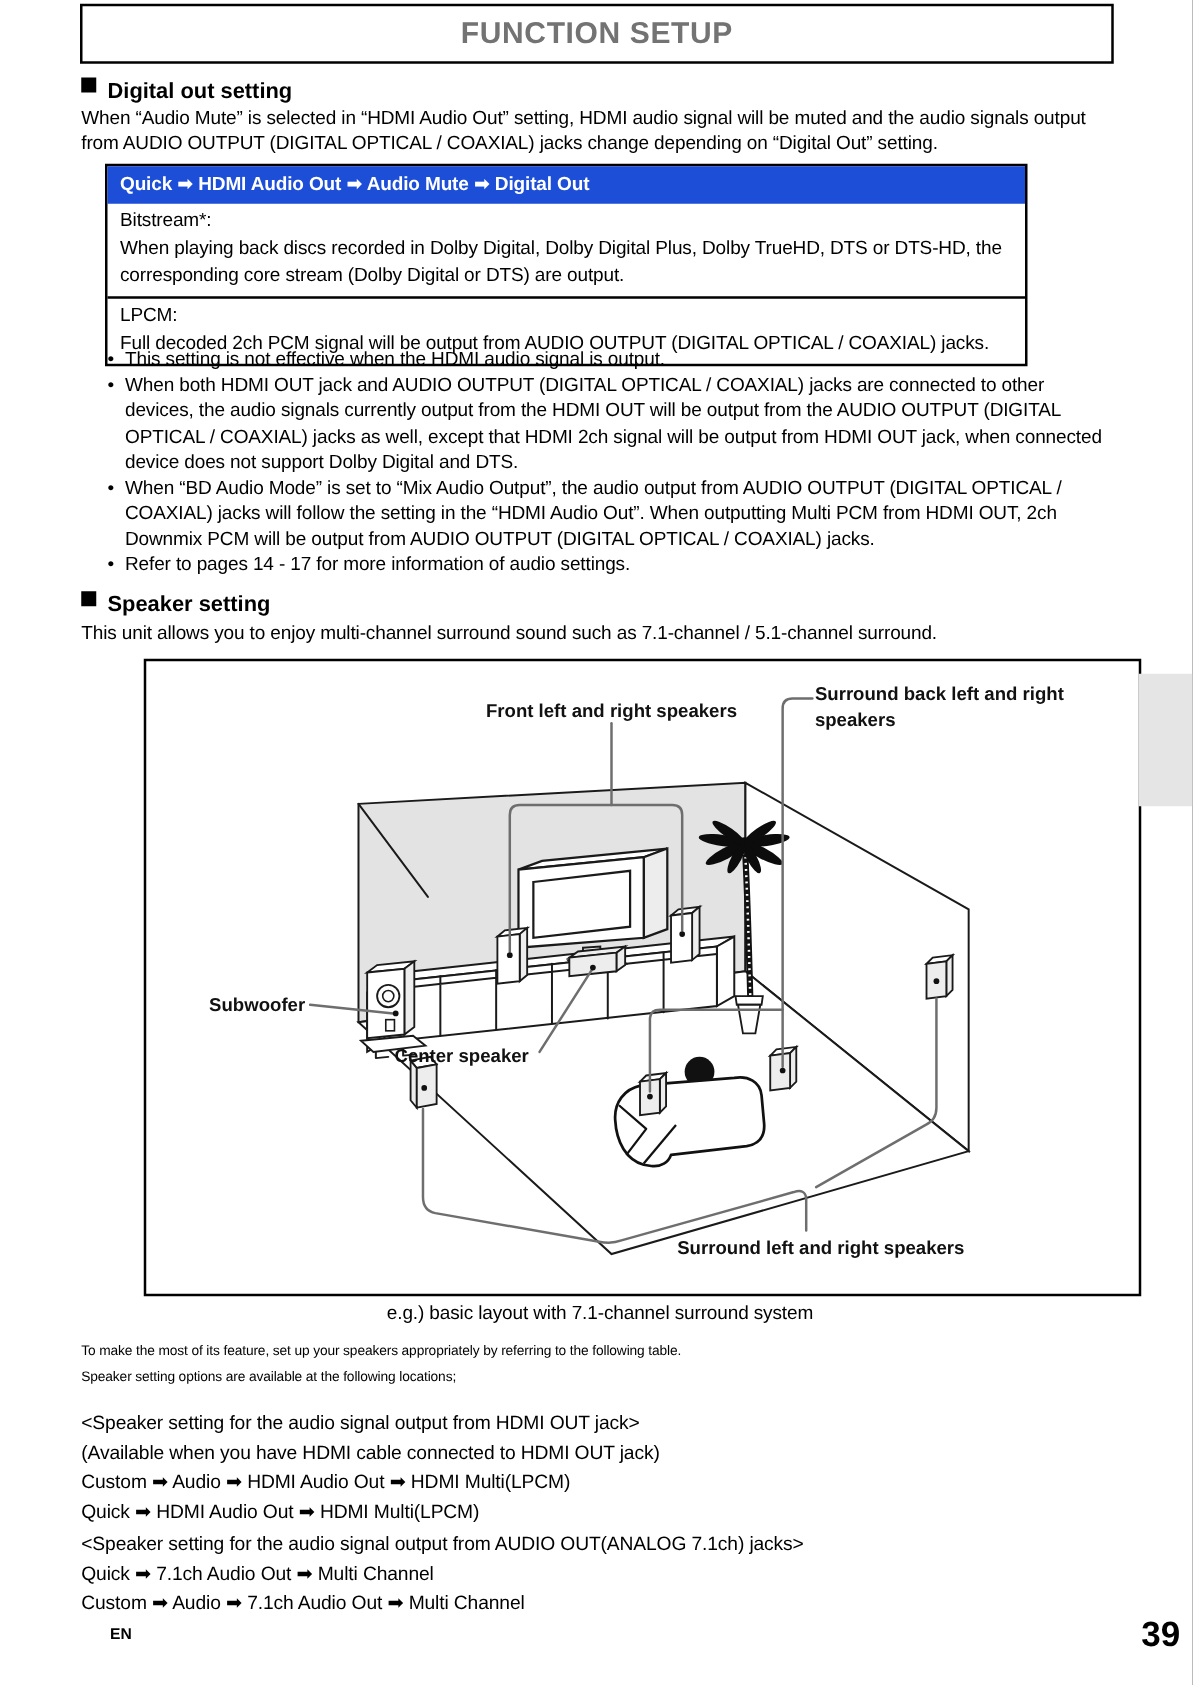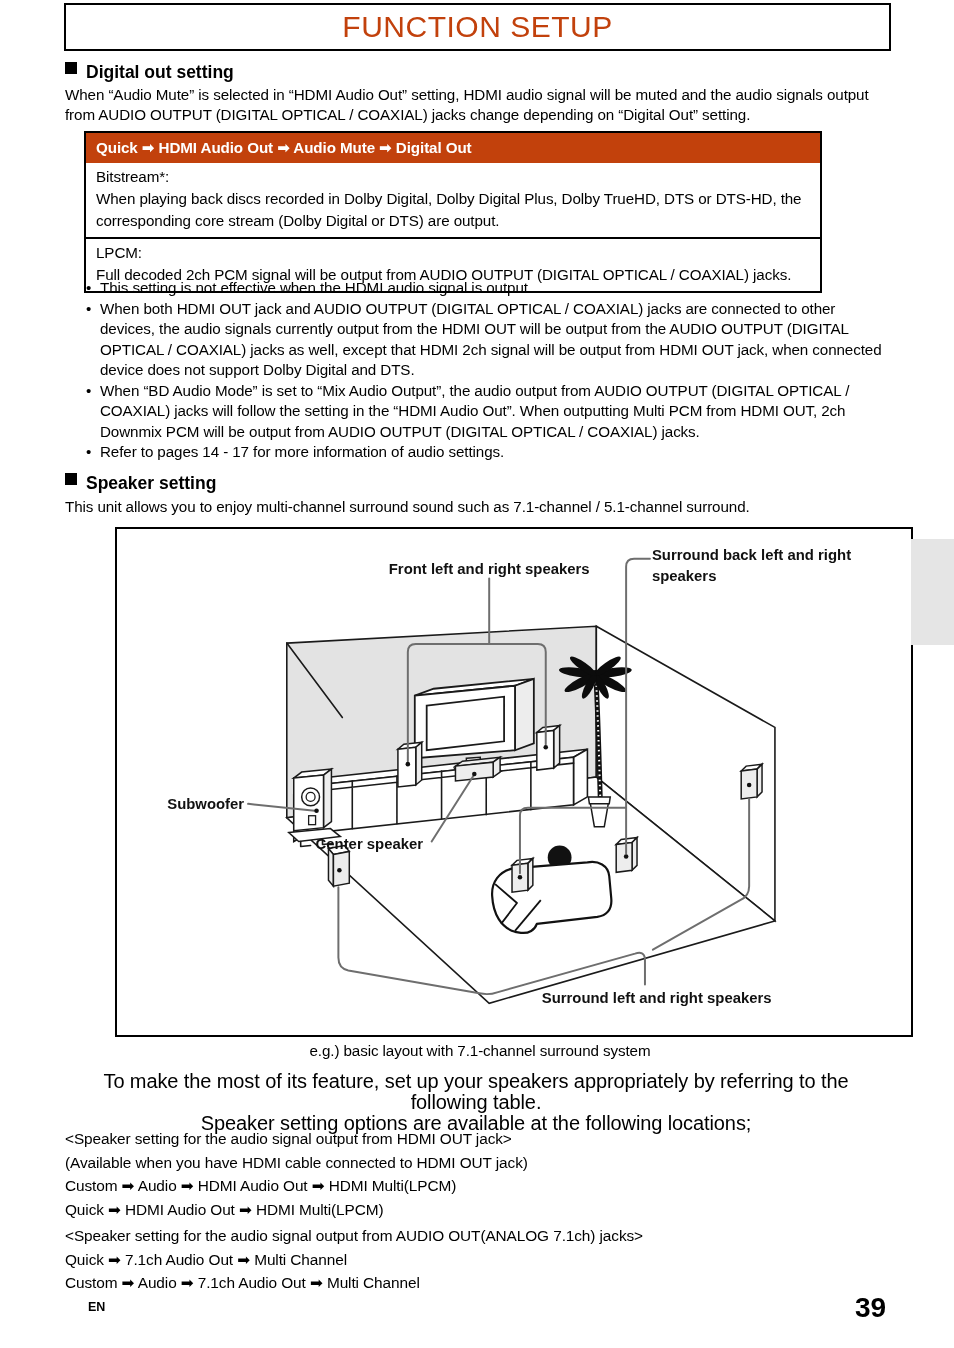--- a/index.html
+++ b/index.html
@@ -6,55 +6,55 @@
   .page{
     position:relative;width:954px;height:1348px;background:#ffffff;
     font-family:"Liberation Sans","DejaVu Sans",sans-serif;color:#000;
     overflow:hidden;margin:0 auto;
   }
   .title-box{
     position:absolute;left:64px;top:3px;width:823px;height:44px;
     border:2px solid #000;display:flex;align-items:center;justify-content:center;
   }
   .title-box h1{
-    margin:0;font-size:30px;font-weight:normal;color:#c2410c;letter-spacing:0.5px;
+    margin:0;font-size:24px;font-weight:bold;color:#737373;letter-spacing:0.5px;
   }
   .section-head{
     position:absolute;left:65px;display:flex;align-items:flex-start;gap:9px;
     font-size:17.5px;font-weight:bold;
   }
   .sq{width:12px;height:12px;background:#000;display:inline-block;flex:0 0 auto;}
   .body-text{
     position:absolute;left:65px;width:822px;font-size:15.2px;line-height:20px;
     letter-spacing:-0.1px;
   }
   .dg-table{
     position:absolute;left:84px;top:131px;width:734px;border:2px solid #000;
     font-size:15.2px;letter-spacing:-0.1px;
   }
   .dg-table .hdr{
-    background:#c2410c;color:#fff;font-weight:bold;padding:5px 10px 6px 10px;line-height:19px;
+    background:#1d4ed8;color:#fff;font-weight:bold;padding:5px 10px 6px 10px;line-height:19px;
   }
   .dg-table .row{padding:3px 10px 5px 10px;line-height:22px;}
   .dg-table .row + .row{border-top:2px solid #000;}
   .bullets{position:absolute;left:86px;top:278px;width:804px;font-size:15.2px;
     line-height:20.5px;letter-spacing:-0.1px;}
   .bullets .li{display:flex;}
   .bullets .b{flex:0 0 14px;}
   .diagram{
     position:absolute;left:115px;top:527px;width:798px;height:510px;
     border:2px solid #000;box-sizing:border-box;
   }
   .diagram svg{display:block;width:100%;height:100%;}
   .caption{position:absolute;left:115px;top:1042px;width:730px;text-align:center;
     font-size:15.2px;letter-spacing:-0.1px;}
   .flow-block{position:absolute;left:65px;width:822px;font-size:15.4px;line-height:23.5px;
     letter-spacing:-0.1px;}
   .footer-lang{position:absolute;left:44px;top:1300px;font-size:12.5px;font-weight:bold;padding-left:44px;}
-  .footer-page{position:absolute;left:855px;top:1292px;font-size:28px;font-weight:bold;}
+  .footer-page{position:absolute;left:913px;top:1292px;font-size:28px;font-weight:bold;}
   .side-tab{position:absolute;right:0;top:539px;width:43px;height:106px;background:#e5e5e5;}
   
   .dlabel{font-family:"Liberation Sans","DejaVu Sans",sans-serif;font-size:15px;font-weight:bold;fill:#111;}
   .ln{fill:none;stroke:#1a1a1a;stroke-width:1.6;stroke-linejoin:round;stroke-linecap:round;}
   .conn{fill:none;stroke:#6e6e6e;stroke-width:2;stroke-linejoin:round;stroke-linecap:round;}
   .wh{fill:#ffffff;}
   .lg{fill:#ededed;}
 </style>
 </head>
 <body>
@@ -243,21 +243,21 @@
       <text class="dlabel" x="504" y="31">Surround back left and right</text>
       <text class="dlabel" x="504" y="52">speakers</text>
       <text class="dlabel" x="93" y="282" text-anchor="end">Subwoofer</text>
       <text class="dlabel" x="165" y="323">Center speaker</text>
       <text class="dlabel" x="393" y="478">Surround left and right speakers</text>
     </svg>
   </div>
 
   <div class="caption">e.g.) basic layout with 7.1-channel surround system</div>
 
-  <div class="flow-block" style="top:1071px;line-height:21px;font-size:20px;text-align:center;">
+  <div class="flow-block" style="top:1071px;line-height:21px;font-size:11px;">
     <div>To make the most of its feature, set up your speakers appropriately by referring to the following table.</div>
     <div>Speaker setting options are available at the following locations;</div>
   </div>
 
   <div class="flow-block" style="top:1127px;">
     <div>&lt;Speaker setting for the audio signal output from HDMI OUT jack&gt;</div>
     <div>(Available when you have HDMI cable connected to HDMI OUT jack)</div>
     <div>Custom ➡ Audio ➡ HDMI Audio Out ➡ HDMI Multi(LPCM)</div>
     <div>Quick ➡ HDMI Audio Out ➡ HDMI Multi(LPCM)</div>
   </div>

